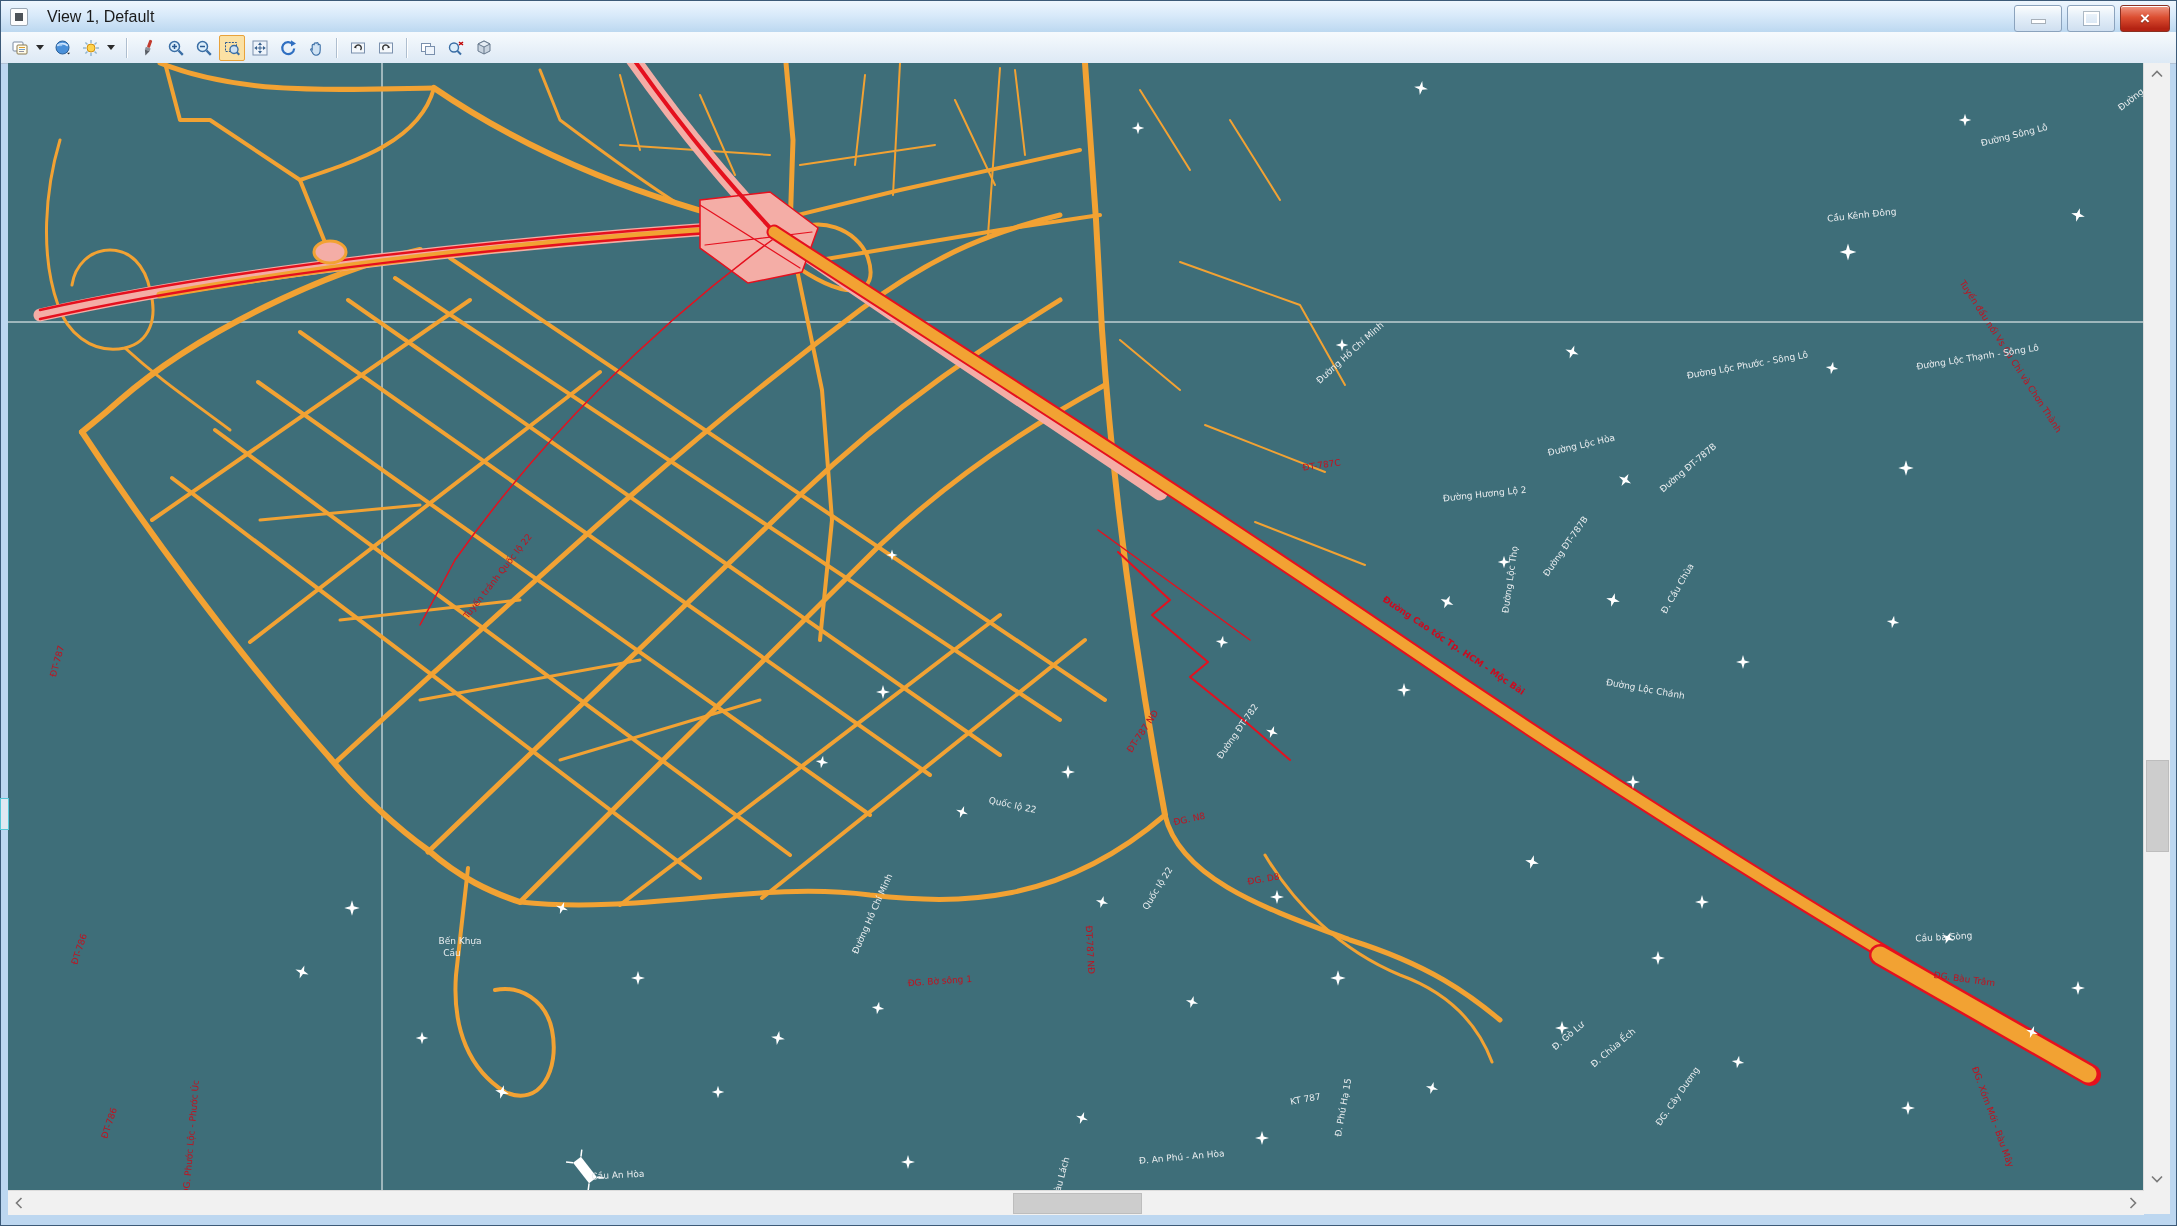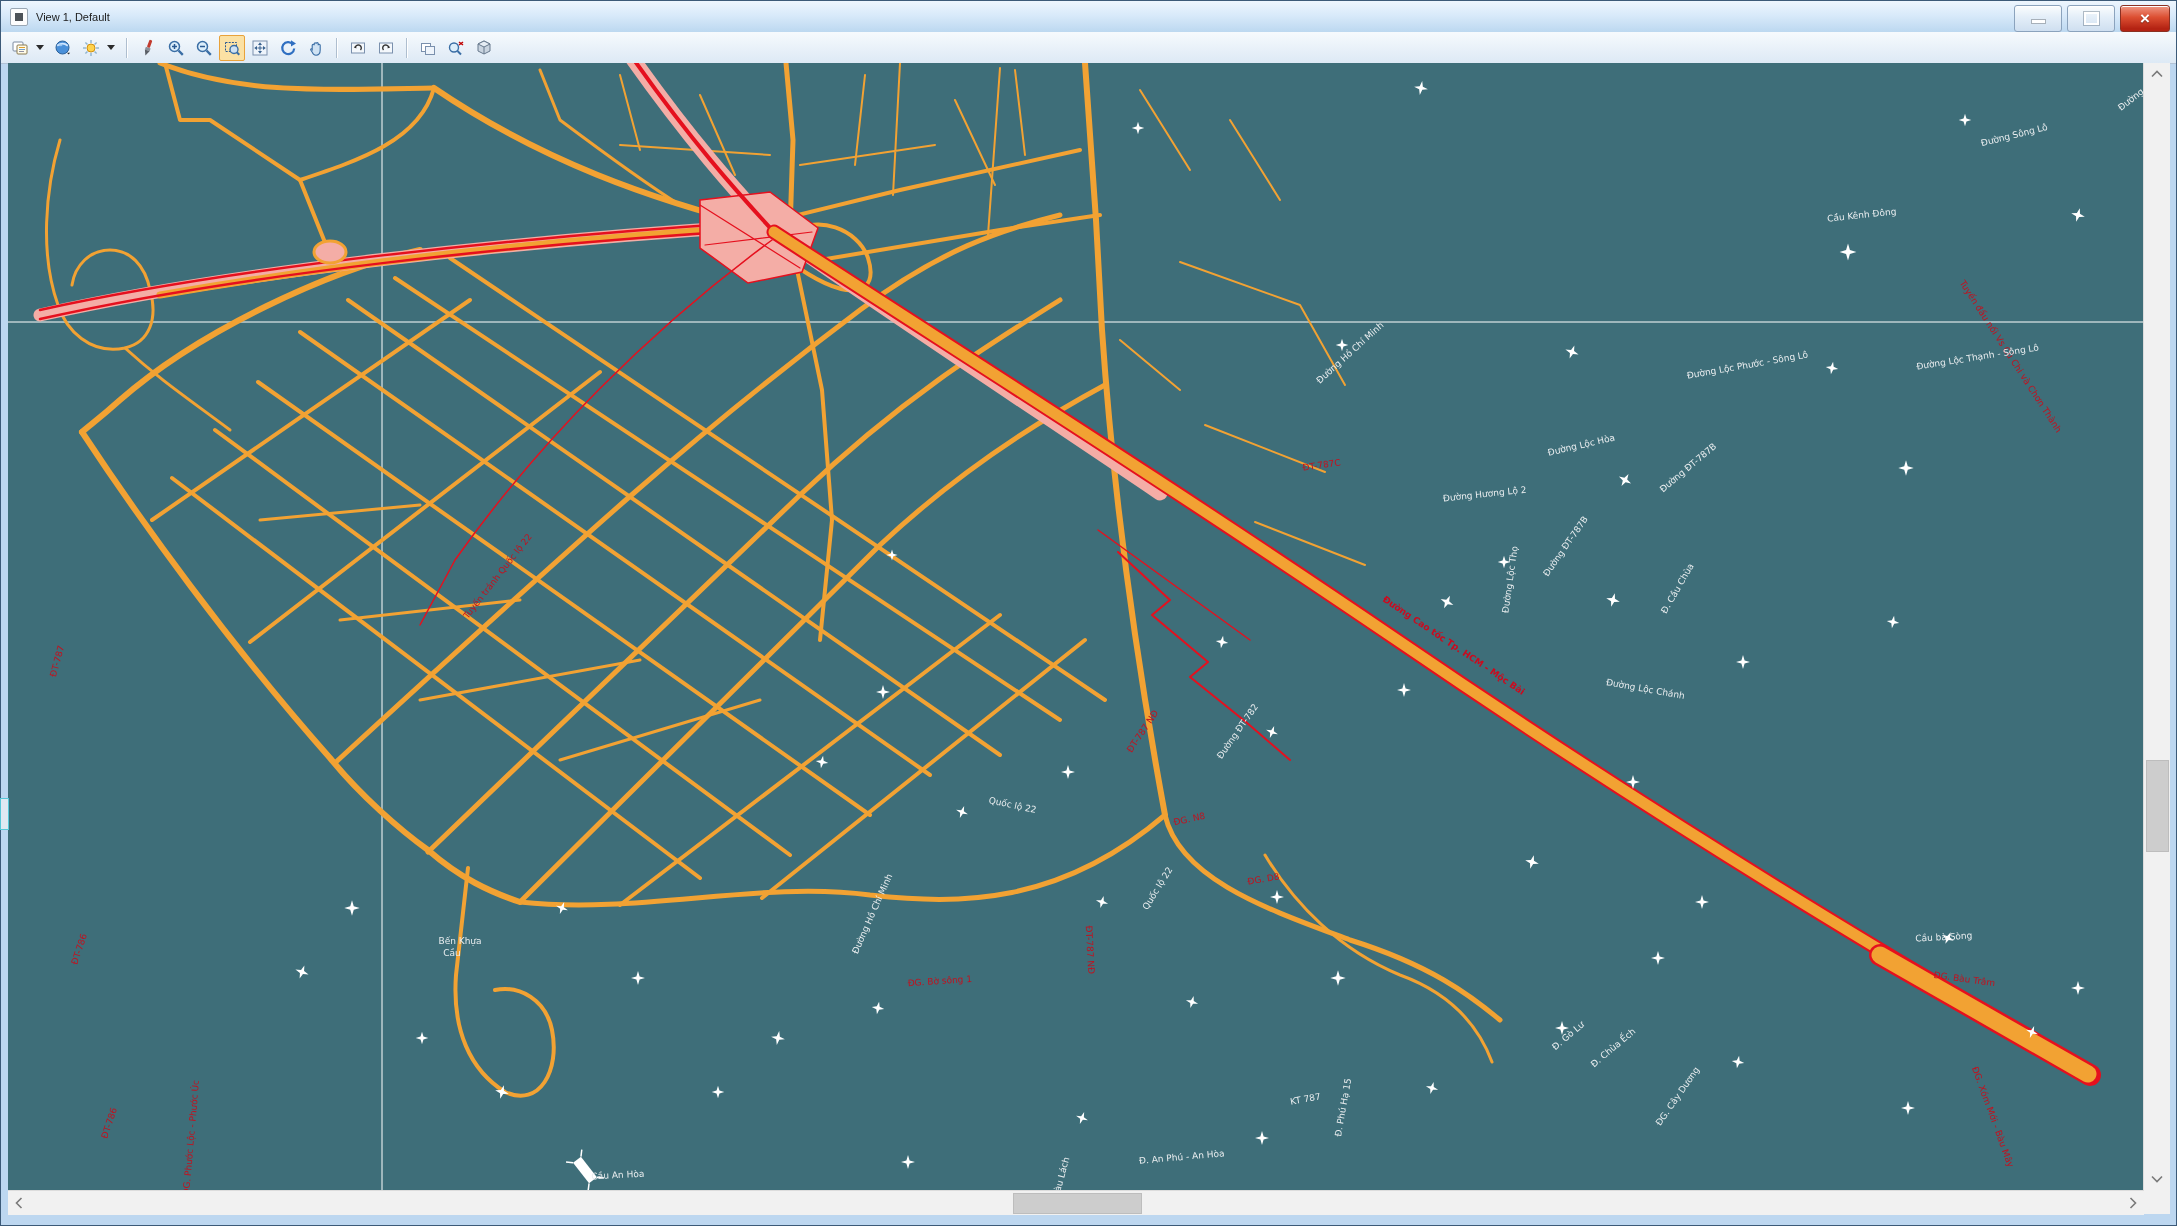--- a/index.html
+++ b/index.html
@@ -10,21 +10,21 @@
   .window{position:relative;width:2177px;height:1226px;background:var(--border-blue);
     font-family:"Liberation Sans","DejaVu Sans",sans-serif;overflow:hidden;
     box-shadow:inset 0 0 0 1px #3c5a78;}
   
   .titlebar{position:absolute;left:1px;top:1px;right:1px;height:31px;
     background:linear-gradient(#eef6fe 0%,#d9eafa 45%,#bcd8f0 100%);
     display:flex;align-items:center;border-bottom:1px solid #a6bed6;}
   .win-icon{width:16px;height:16px;margin:0 8px 0 9px;background:#fdfdfd;
     border:1px solid #9aa7b4;border-radius:2px;display:flex;align-items:center;justify-content:center;}
   .win-icon i{display:block;width:8px;height:8px;background:#4d5358;}
-  .title-text{font-size:11px;color:#1b1b1b;}
+  .title-text{font-size:16px;color:#1b1b1b;margin-left:11px;}
   .win-controls{position:absolute;right:6px;top:4px;display:flex;gap:5px;}
   .wbtn{width:46px;height:25px;border-radius:3px;border:1px solid #8ba3bd;
     background:linear-gradient(#fbfdfe,#e3eef8 45%,#cfdff0);display:flex;align-items:center;justify-content:center;
     box-shadow:inset 0 1px 0 #fff;cursor:default;}
   .wbtn.close{width:48px;border-color:#8c3022;
     background:linear-gradient(#ef9884,#dc4f32 45%,#b42313 90%);}
   .glyph-min{width:13px;height:3px;background:#fff;border:1px solid rgba(60,80,100,.45);margin-top:6px;}
   .glyph-max{width:11px;height:9px;border:2px solid #fff;outline:1px solid rgba(60,80,100,.35);}
   .glyph-close{color:#fff;font-size:17px;font-weight:bold;line-height:1;text-shadow:0 1px 1px rgba(0,0,0,.4);}
   

